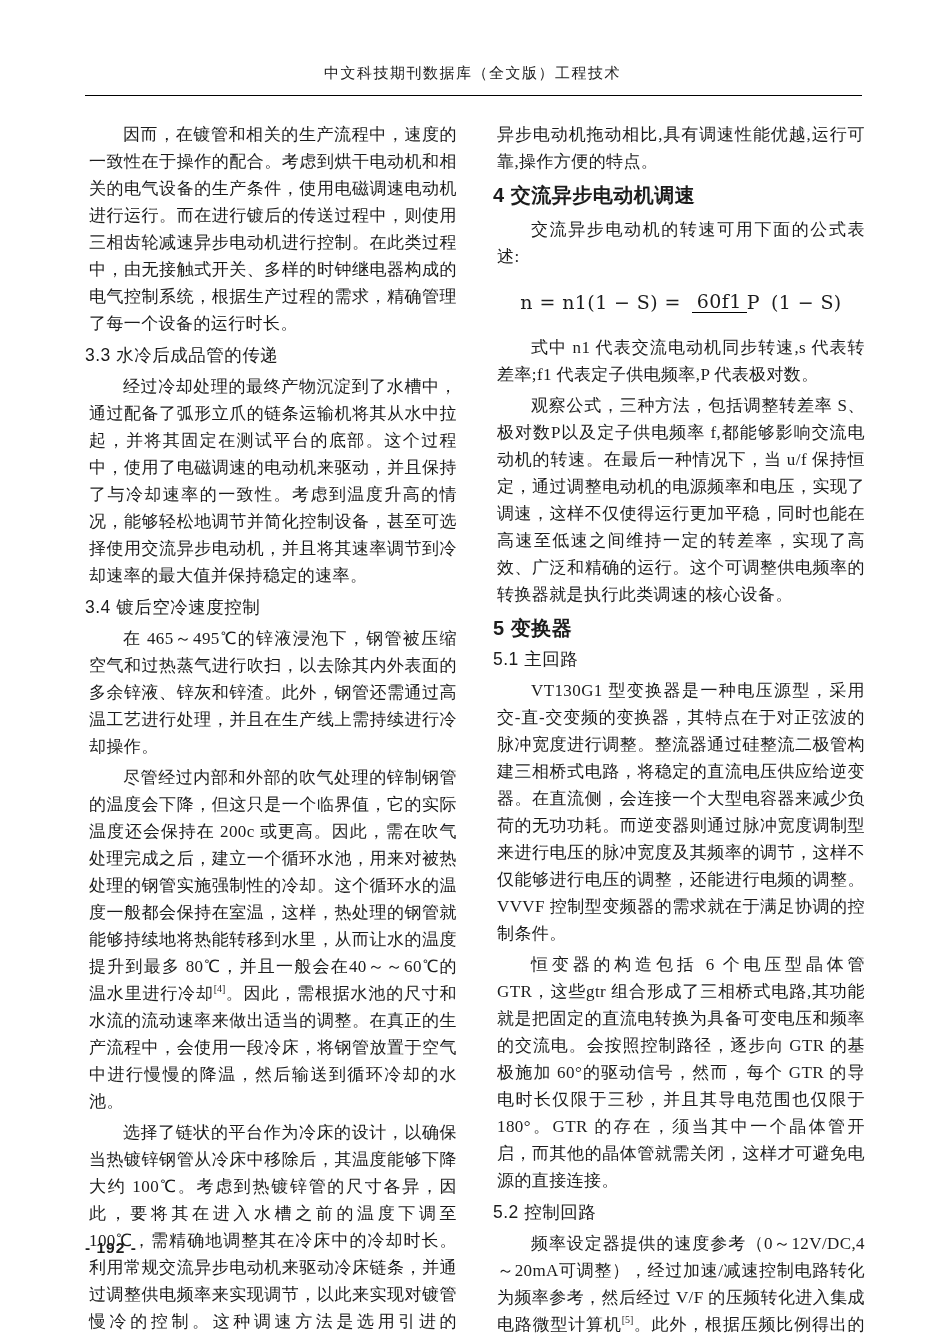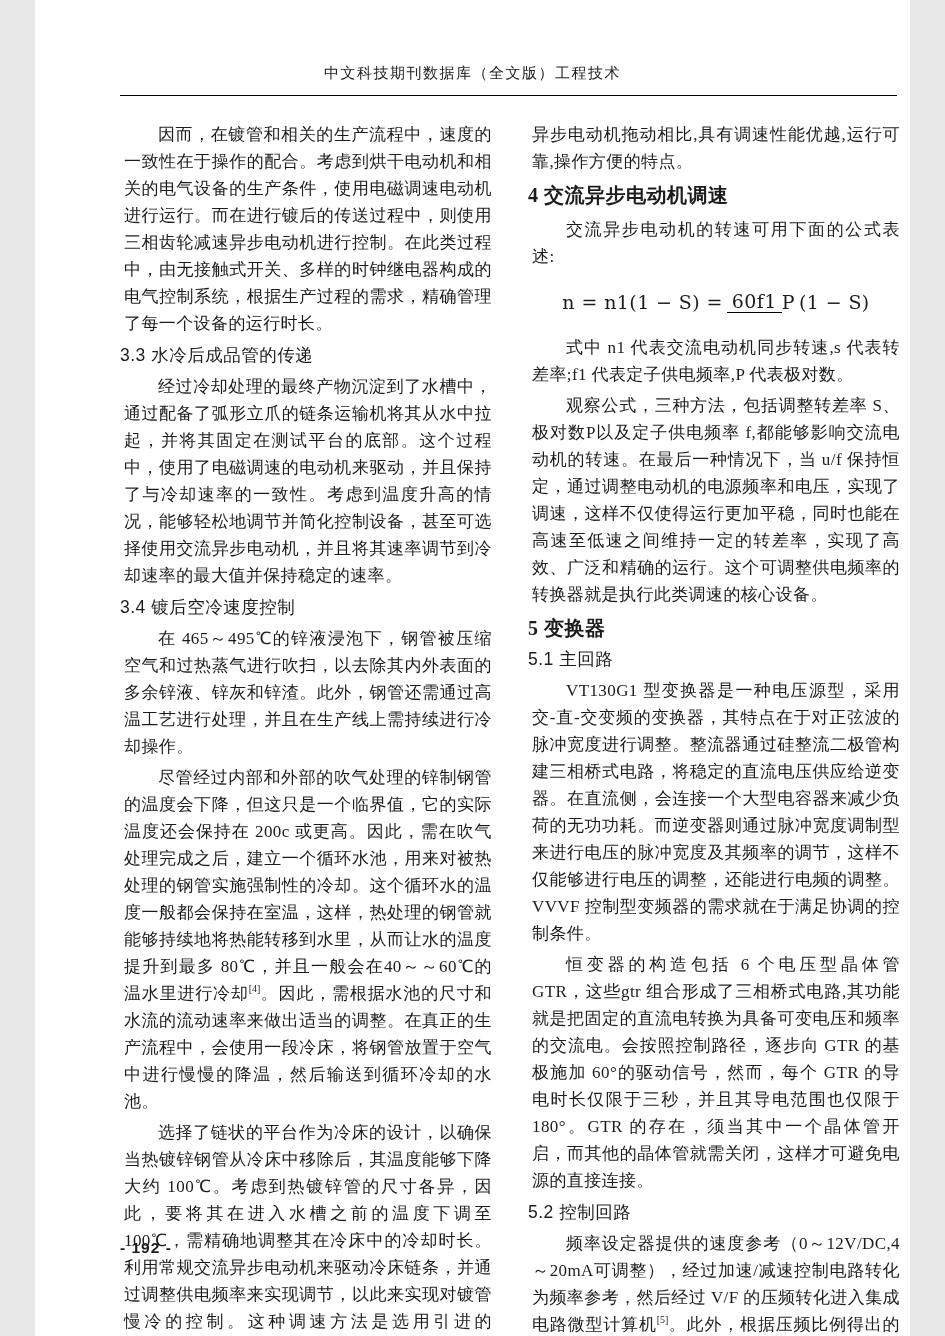--- a/index.html
+++ b/index.html
@@ -1,18 +1,18 @@
 <!DOCTYPE html>
 <html><head>
 <meta charset="utf-8">
 <style>
   html, body { margin: 0; padding: 0; background: #e8e8e8; }
   .page {
     position: relative;
-    width: 875px;
+    width: 945px;
     height: 1336px;
     background: #ffffff;
     margin: 0 auto;
     font-family: "Liberation Serif", serif;
     color: #1c1c1c;
     overflow: hidden;
   }
   .journal-header {
     position: absolute;
     top: 64px;
@@ -39,21 +39,21 @@
     line-height: 27px;
     text-align: justify;
     text-justify: inter-ideograph;
     letter-spacing: 0.4px;
   }
   .col-left  { left: 85px;  }
   .col-right { left: 493px; }
   .col p { margin: 4px; text-indent: 2em; }
   .col p.noindent { text-indent: 0; }
   .h1 {
-    font-family: Liberation Serif, serif;
+    font-family: Liberation Sans, sans-serif;
     font-weight: 700;
     font-size: 20px;
     line-height: 33px;
     text-indent: 0;
     letter-spacing: 0.5px;
   }
   .h2 {
     font-family: "Liberation Sans", sans-serif;
     font-weight: 400;
     font-size: 17.5px;
@@ -64,21 +64,21 @@
   sup.cite {
     font-size: 10px;
     line-height: 0;
     vertical-align: super;
     letter-spacing: 0;
   }
   .formula {
     display: flex;
     justify-content: center;
     align-items: center;
-    gap: 4px;
+    gap: 11px;
     height: 56px;
     font-size: 19px;
     line-height: 1.1;
     text-indent: 0;
     font-family: "DejaVu Serif", serif;
   }
   .frac {
     display: inline-flex;
     flex-direction: row;
     align-items: center;

